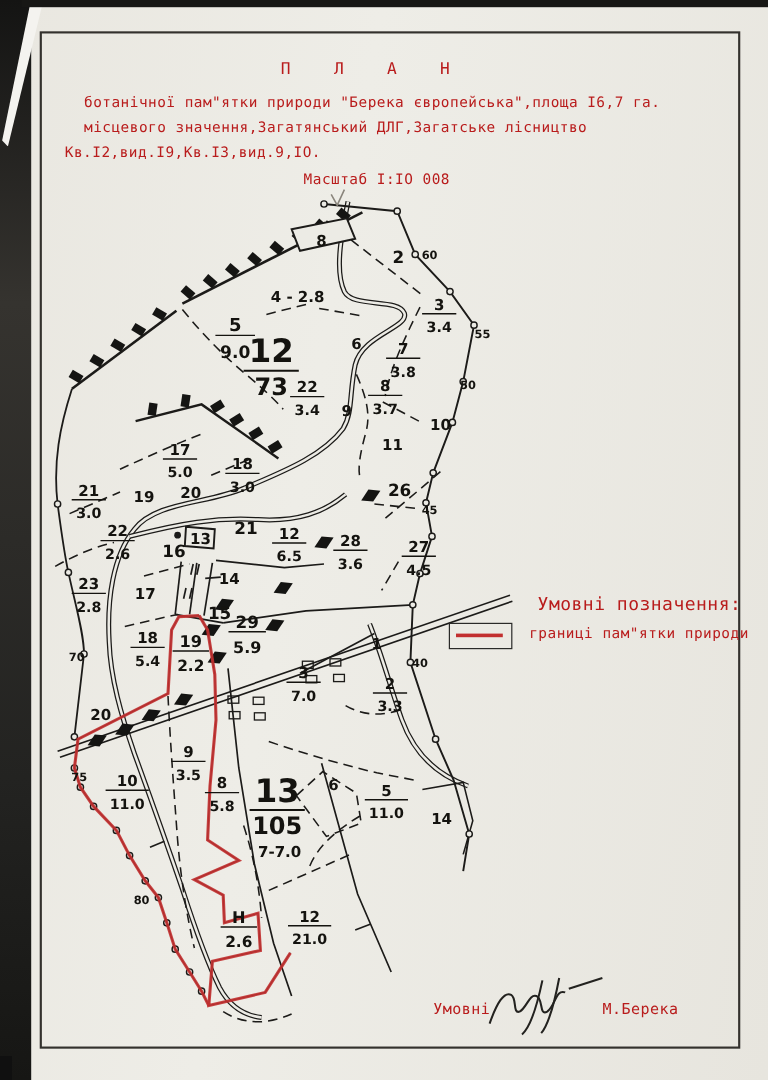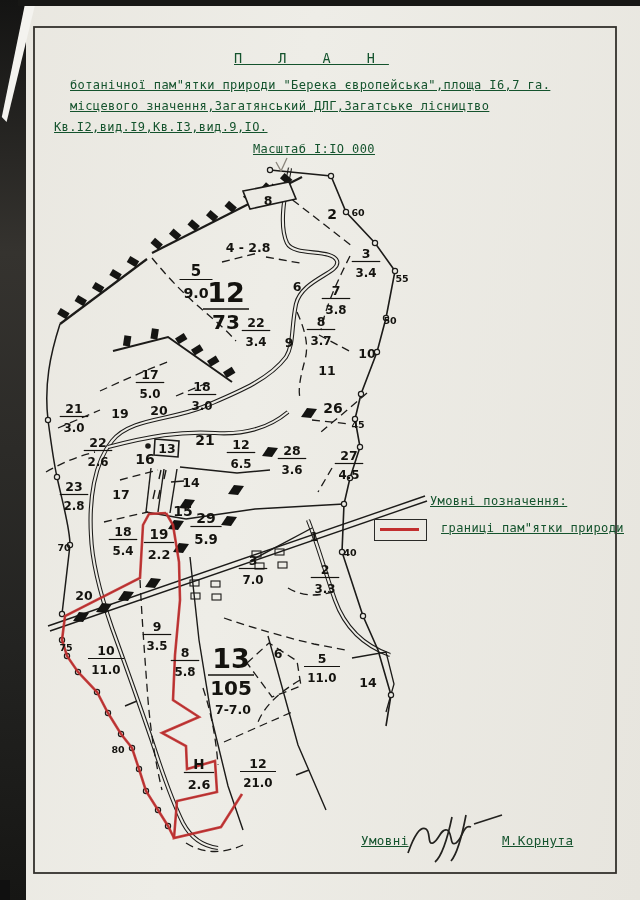--- a/index.html
+++ b/index.html
@@ -6,27 +6,27 @@
   body{width:640px;height:900px;position:relative;overflow:hidden;
        font-family:"DejaVu Sans Mono",monospace;background:#d8d6d0;}
   .paper{position:absolute;left:0;top:0;width:640px;height:900px;
          background:linear-gradient(100deg,#e9e7e0 0%,#eeede7 40%,#e7e5de 100%);}
   .scan-left{position:absolute;left:0;top:0;width:26px;height:900px;
          background:linear-gradient(180deg,#141413,#35332f 28%,#232321 72%,#161614);}
   .corner-sliver{position:absolute;left:1px;top:0;width:40px;height:122px;
          background:#f4f3ef;clip-path:polygon(62% 0,88% 0,14% 100%,2% 96%);}
   .scan-top{position:absolute;left:18px;top:0;width:622px;height:6px;background:#171715;}
   .scan-bl{position:absolute;left:0;top:880px;width:10px;height:20px;background:#101010;}
-  .typeline{position:absolute;color:#14532d;white-space:pre;letter-spacing:.4px;text-decoration:underline;}
+  .typeline{position:absolute;color:#b91c1c;white-space:pre;letter-spacing:.4px;}
   .t-title{left:234px;top:50px;font-size:13.5px;letter-spacing:14px;}
   .t-l1{left:70px;top:78px;font-size:12px;}
   .t-l2{left:70px;top:99px;font-size:12px;}
   .t-l3{left:54px;top:120px;font-size:12px;}
   .t-scale{left:253px;top:142px;font-size:12px;}
-  .legend-title{left:430px;top:494px;font-size:12px;}
+  .legend-title{left:448px;top:494px;font-size:15px;}
   .legend-label{left:441px;top:521px;font-size:12px;}
   .legend-box{position:absolute;left:374px;top:519px;width:51px;height:20px;
          border:1.5px solid #2a2a28;}
   .legend-line{position:absolute;left:5px;top:8px;width:39px;height:3px;}
   .f-made{left:361px;top:833px;font-size:12.5px;}
   .f-author{left:502px;top:833px;font-size:12.5px;}
   svg{position:absolute;left:0;top:0;}
 </style>
 </head>
 <body>
@@ -279,22 +279,22 @@
     <path d="M452,817 C448,836 442,856 435,862" fill="none" stroke="#23221f" stroke-width="1.7"></path>
     <path d="M466,815 C462,836 457,854 451,861" fill="none" stroke="#23221f" stroke-width="1.7"></path>
     <path d="M474,824 L502,815" fill="none" stroke="#23221f" stroke-width="1.7"></path>
     <path d="M276,162 l5,9 l6,-13" fill="none" stroke="#8a857c" stroke-width="1.3"></path>
   </svg>
 
 <div class="typeline t-title">П Л А Н</div>
 <div class="typeline t-l1">ботанічної пам"ятки природи "Берека європейська",площа I6,7 га.</div>
 <div class="typeline t-l2">місцевого значення,Загатянський ДЛГ,Загатське лісництво</div>
 <div class="typeline t-l3">Кв.I2,вид.I9,Кв.I3,вид.9,IO.</div>
-<div class="typeline t-scale">Масштаб I:IO 000</div>
+<div class="typeline t-scale">Масштаб I:IO 008</div>
 
 <div class="typeline legend-title">Умовні позначення:</div>
 <div class="legend-box">
   <div class="legend-line" style="background: rgb(194, 47, 47);"></div>
 </div>
 <div class="typeline legend-label">границі пам"ятки природи</div>
 
 <div class="typeline f-made">Умовні</div>
-<div class="typeline f-author">М.Корнута</div>
+<div class="typeline f-author">М.Берека</div>
 
 </body></html>

